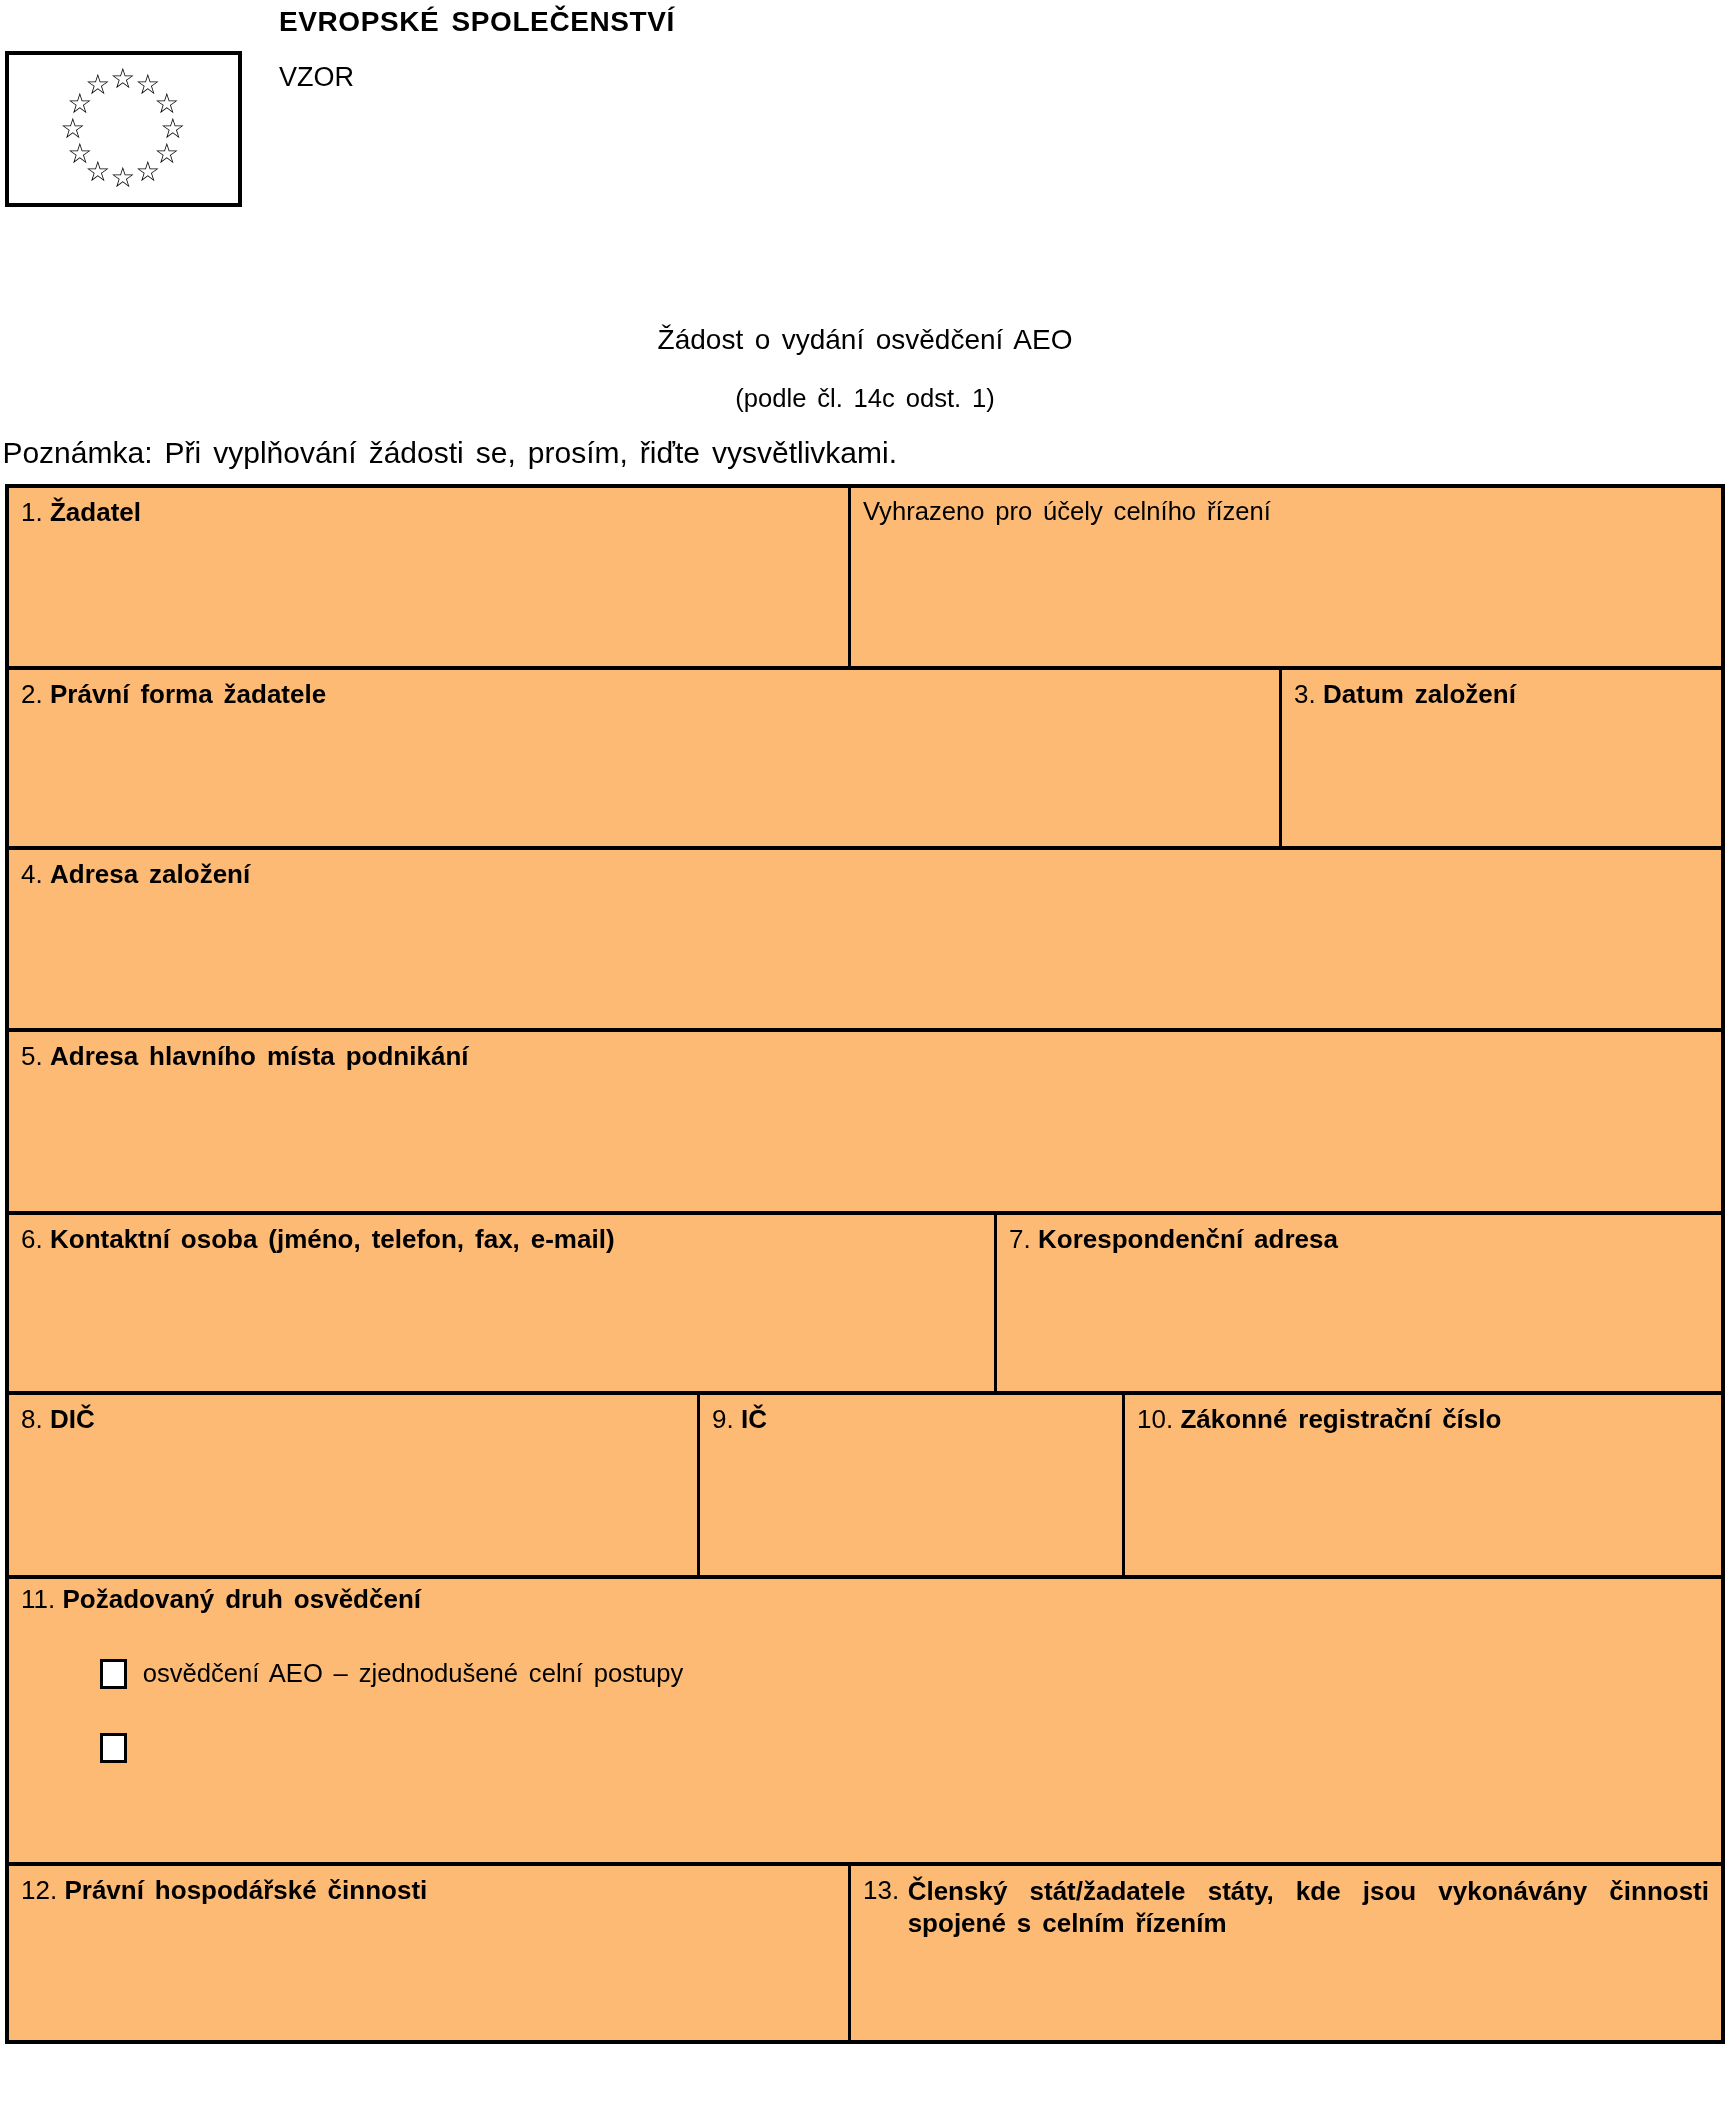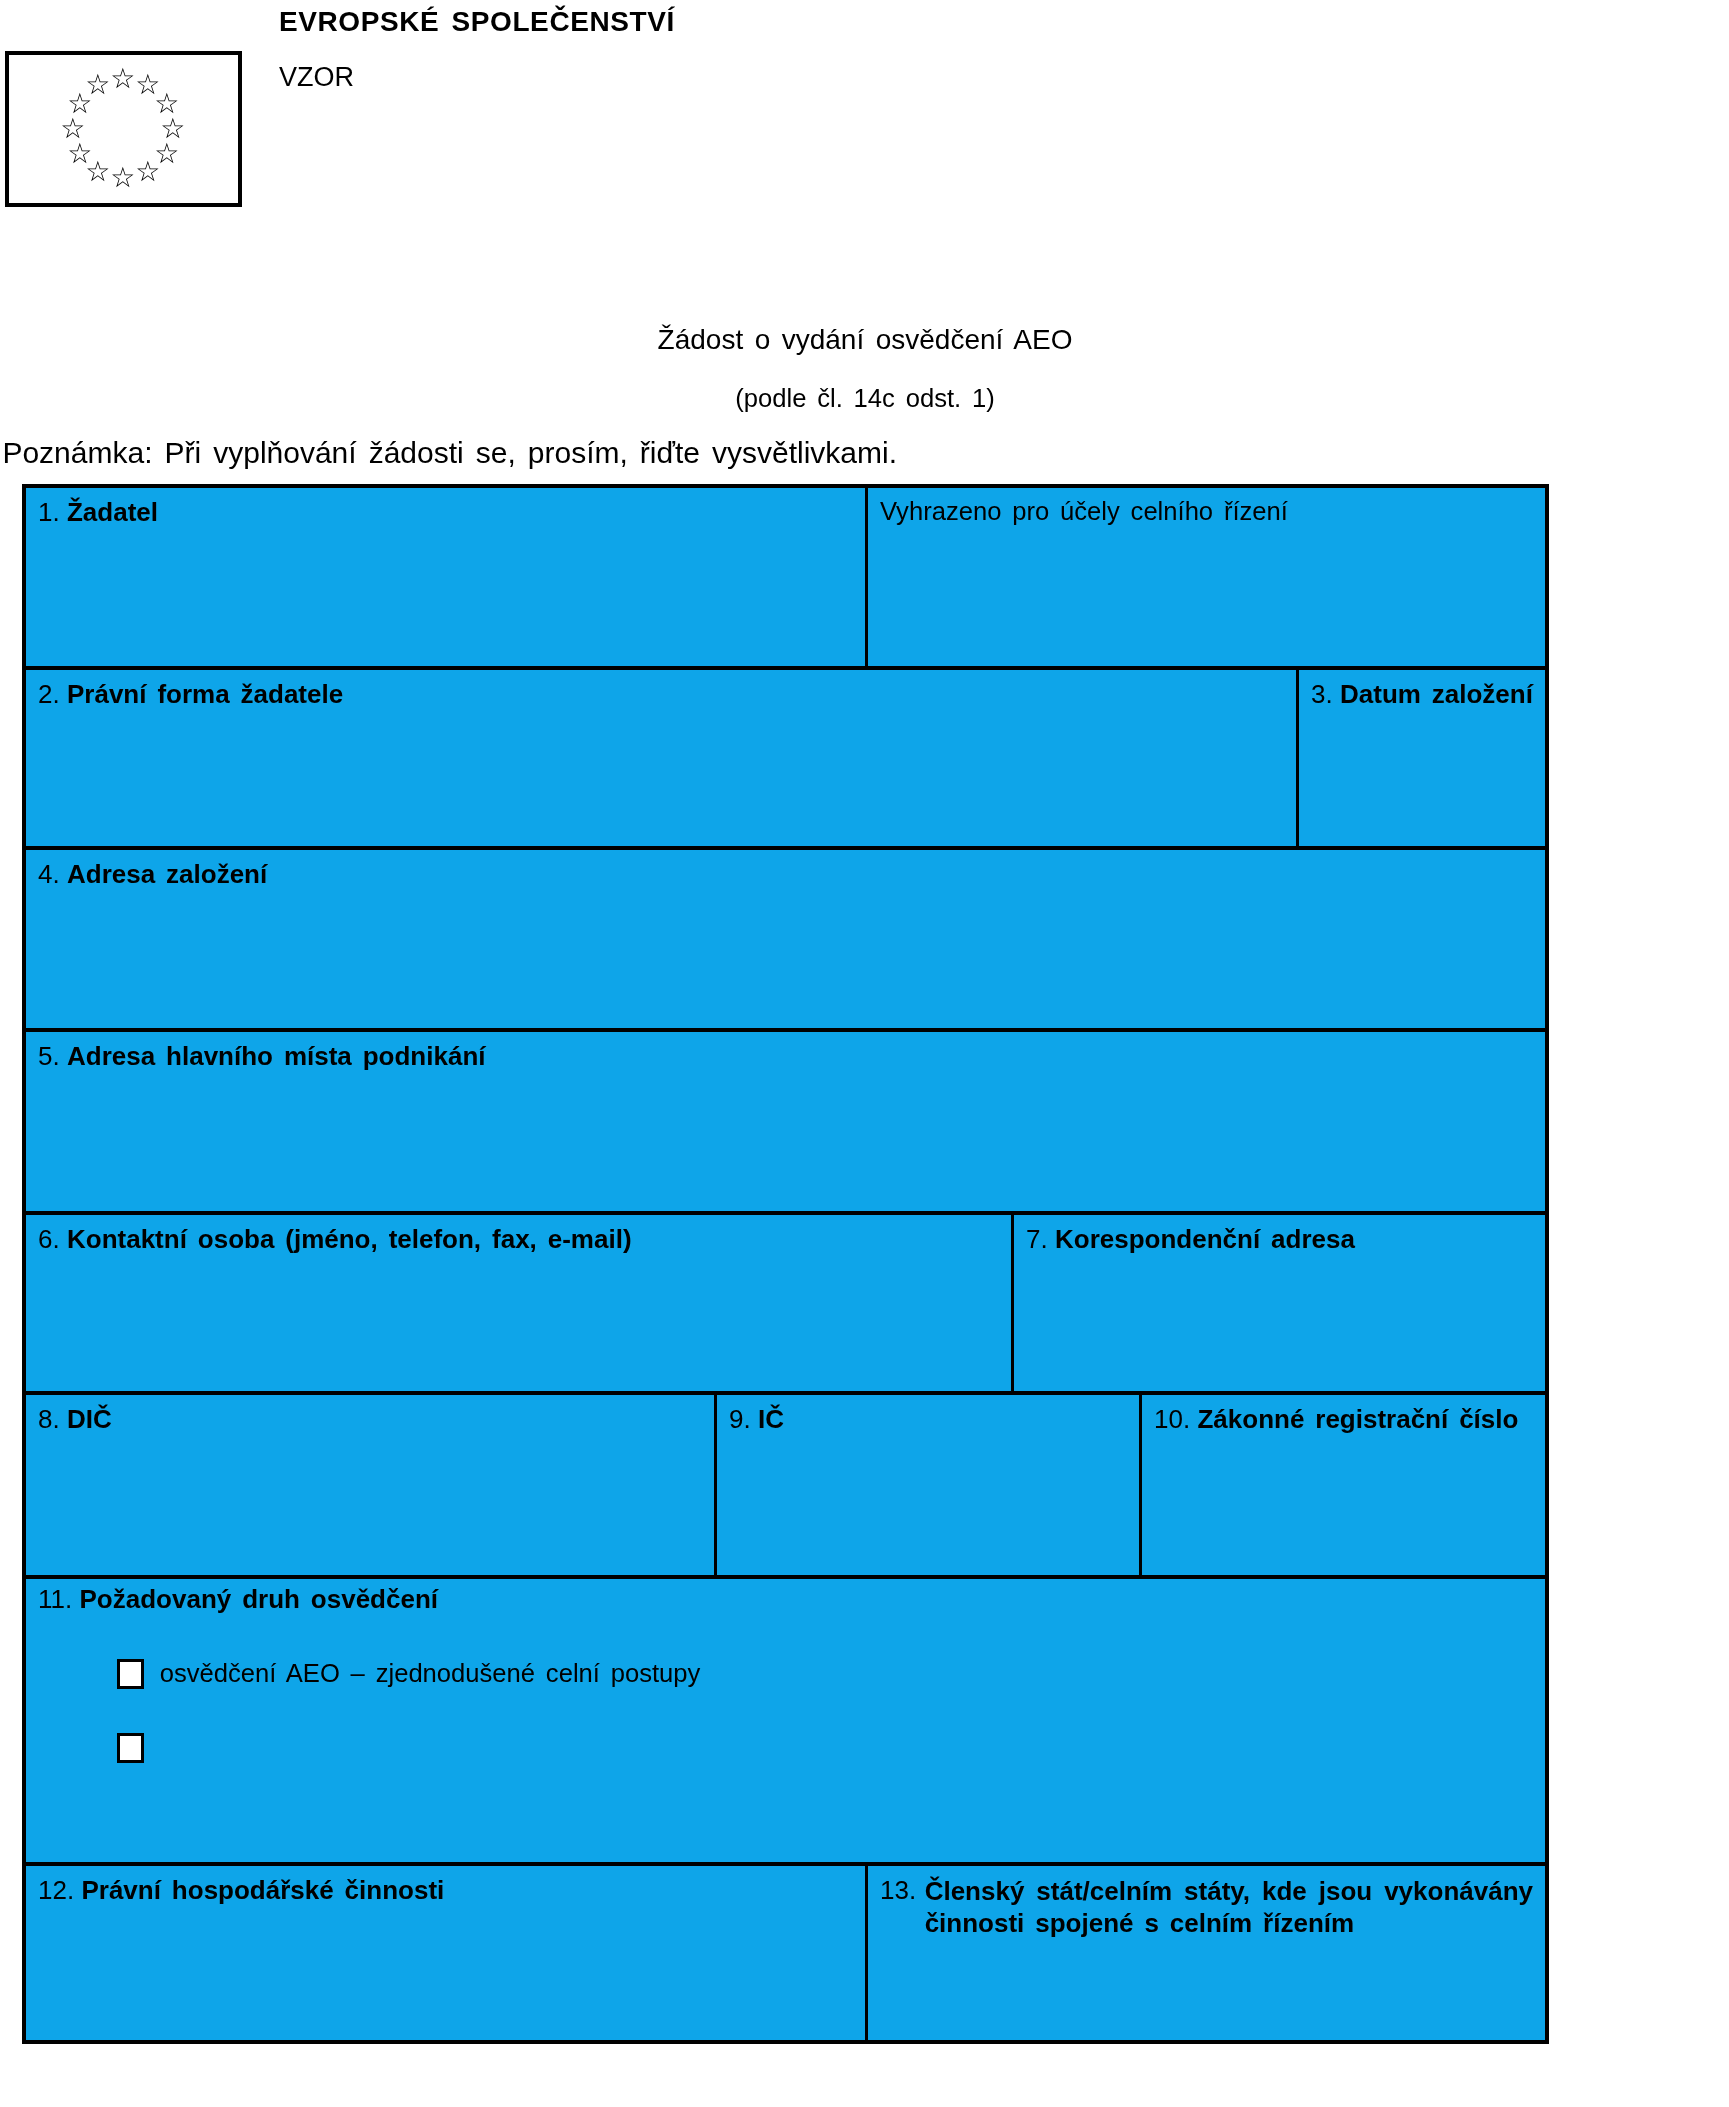--- a/index.html
+++ b/index.html
@@ -13,22 +13,22 @@
   .star{position:absolute;font-size:28px;line-height:1;transform:translate(-50%,-50%);color:#000;}
   .hdr{position:absolute;left:279px;top:6px;}
   .hdr .community{font-size:28px;font-weight:bold;letter-spacing:0.6px;}
   .hdr .model{margin-top:24px;font-size:27px;}
   .titleblock{position:absolute;left:0;top:324px;width:100%;text-align:center;}
   .titleblock .main{font-size:28px;font-weight:normal;}
   .titleblock .sub{margin-top:28px;font-size:25.6px;}
   .note{position:absolute;left:2.4px;top:436px;font-size:30px;}
   
   .form-table{
-    position:absolute;left:22px;top:484px;width:1527px;box-sizing:border-box;
-    border:4.9px solid #000;background:#0ea5e9;
+    position:absolute;left:5px;top:484px;width:1720px;box-sizing:border-box;
+    border:4.9px solid #000;background:#fdba74;
   }
   .row{display:flex;}
   .row + .row{border-top:4.9px solid #000;}
   .cell{box-sizing:border-box;padding:8.5px 12px;overflow:hidden;}
   .cell + .cell{border-left:3px solid #000;}
   .fnum{font-size:26px;font-weight:normal;}
   .flbl{font-size:26px;font-weight:bold;margin-left:7.3px;}
   .plain{font-size:25.6px;}
   
   .r1{height:178px;} .r2{height:176px;} .r4{height:178px;} .r5{height:179px;}
@@ -149,19 +149,19 @@
         </div>
       </div>
     </div>
 
     <div class="row r12">
       <div class="cell w1">
         <span class="fnum">12.</span><span class="flbl">Právní hospodářské činnosti</span>
       </div>
       <div class="cell grow f13">
         <span class="fnum">13.</span>
-        <span class="ftext">Členský stát/celním státy, kde jsou vykonávány činnosti spojené s celním řízením</span>
+        <span class="ftext">Členský stát/žadatele státy, kde jsou vykonávány činnosti spojené s celním řízením</span>
       </div>
     </div>
 
   </div>
 </div>
 
 
 </body></html>

